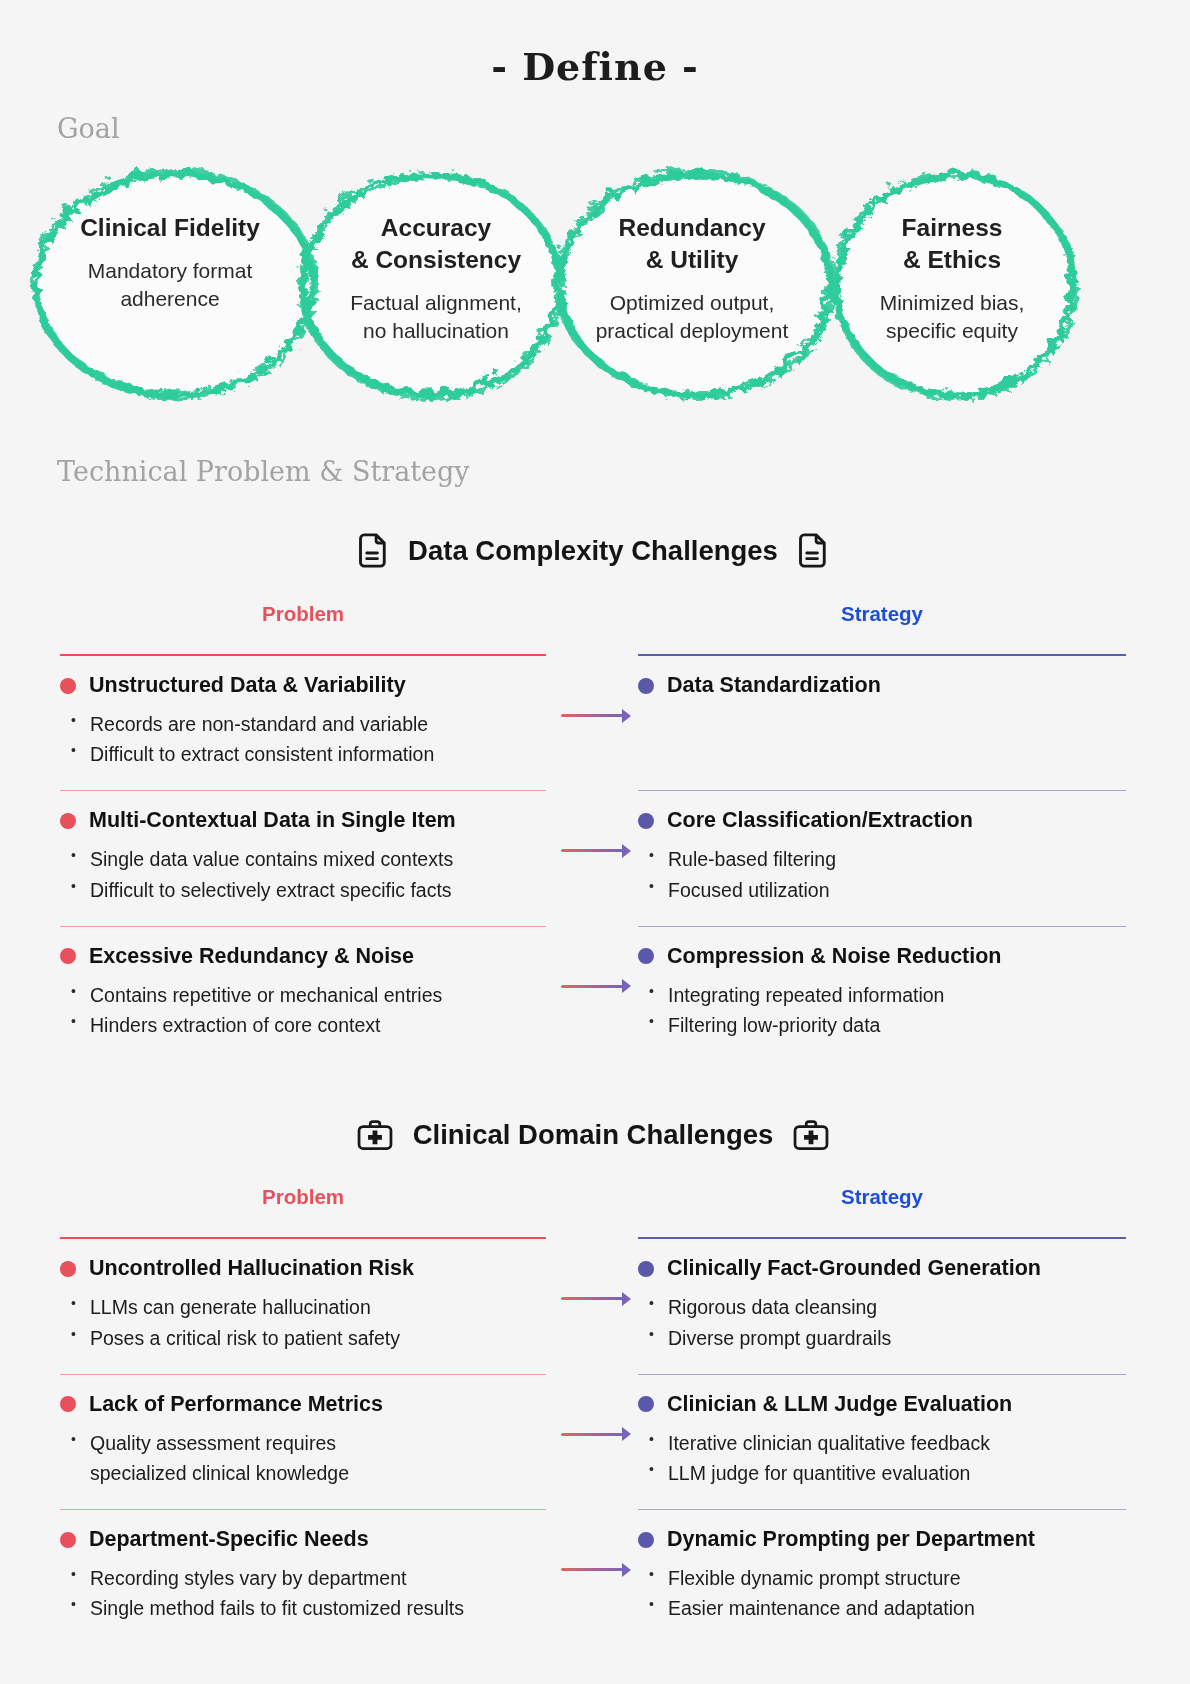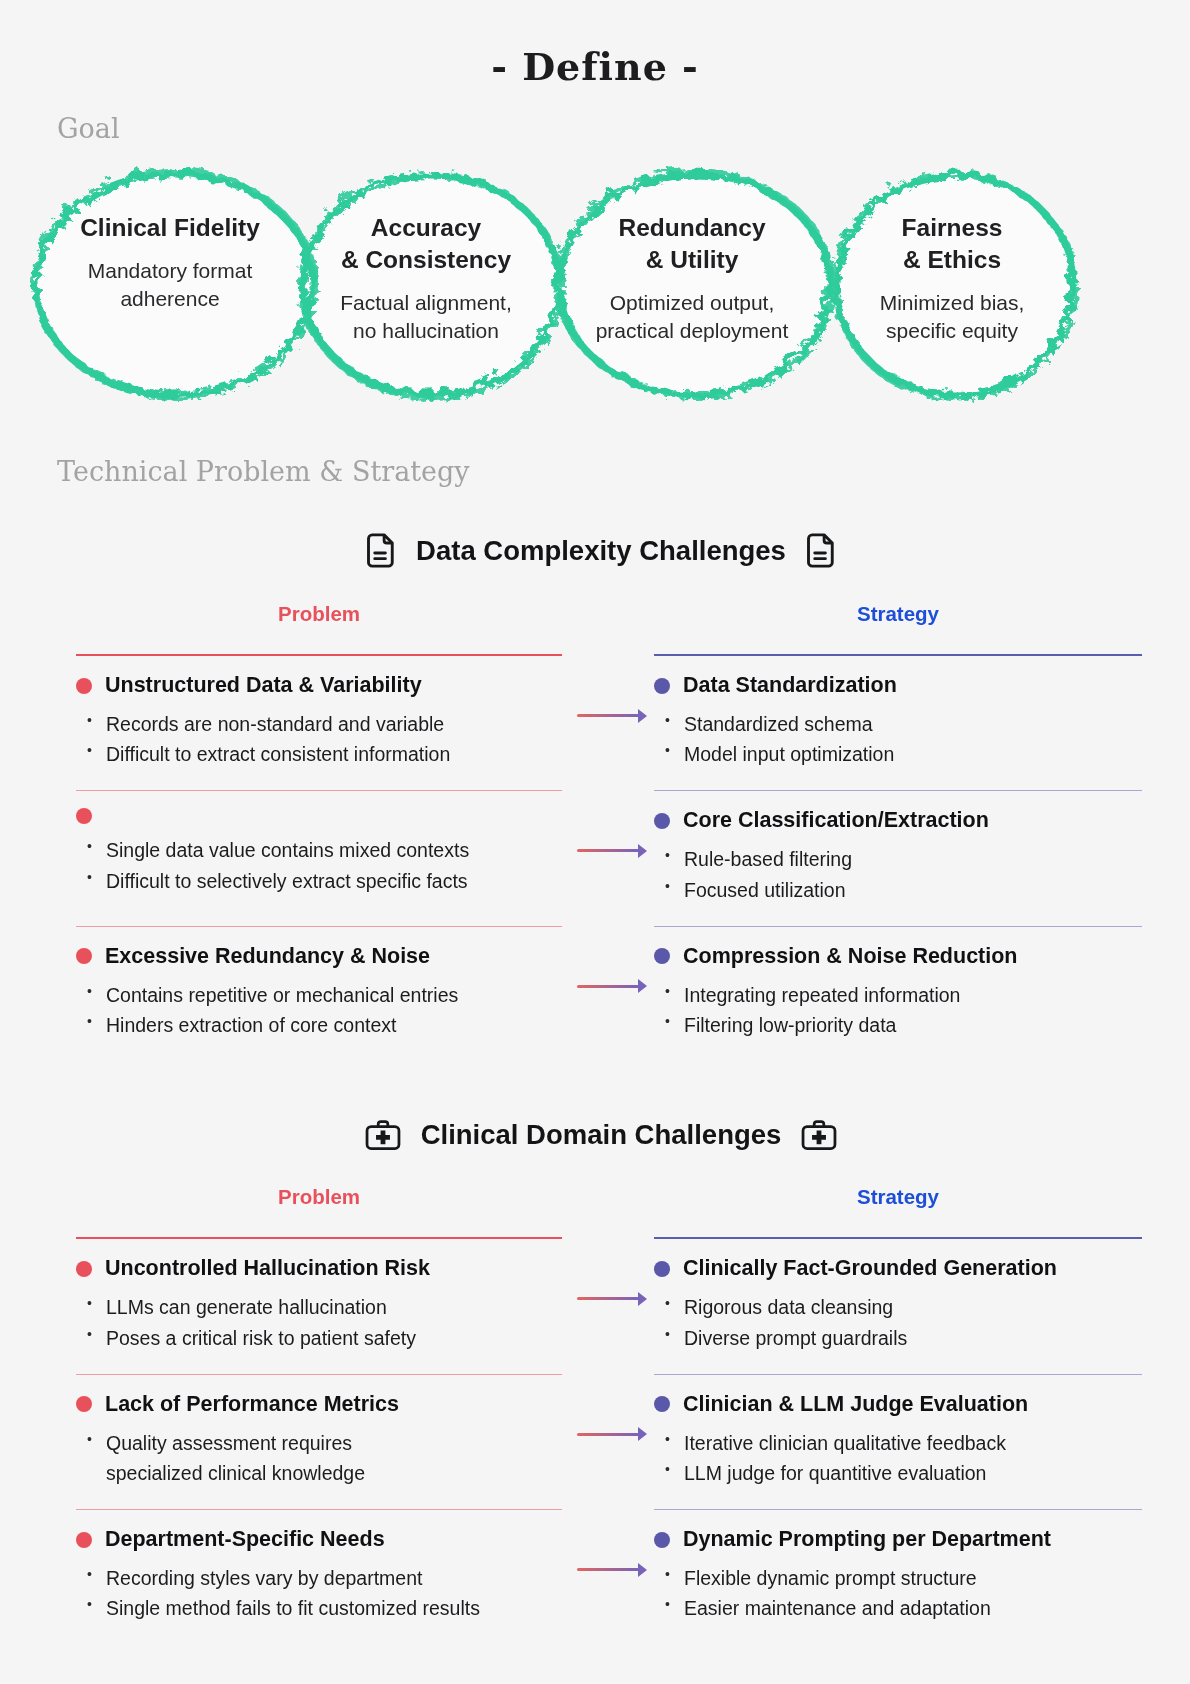--- a/index.html
+++ b/index.html
@@ -19,23 +19,23 @@
     font-family:"DejaVu Serif", serif; font-size:27px; color:#a3a3a3;
   }
   
   .bubble-band { position:relative; height:268px; margin-top:6px; }
   .bubble-band svg.clouds { position:absolute; left:0; top:0; }
   .bubble-text {
     position:absolute; width:280px; top:62px; text-align:center;
   }
   .bubble-title { font-size:24.5px; font-weight:bold; line-height:1.3; color:#202022; }
   .bubble-sub   { margin-top:13px; font-size:21px; line-height:1.33; color:#2a2a2c; }
-  .bt1 { left:30px; }  .bt2 { left:286px; } .bt3 { left:552px; } .bt4 { left:812px; }
+  .bt1 { left:30px; }  .bt2 { left:296px; } .bt3 { left:552px; } .bt4 { left:812px; }
   
-  .content { padding:0 64px 0 60px;margin-left:16px; }
+  .content { padding:0 64px 0 60px; }
   .section-title-row {
     display:flex; align-items:center; justify-content:center; gap:20px;
     margin-top:46px; margin-bottom:34px;
   }
   .section-title-row.second { margin-top:58px; }
   .section-title { font-size:27.5px; font-weight:bold; color:#141416; }
   .sec-icon { flex:0 0 auto; }
   
   .trow { display:grid; grid-template-columns:486px 92px 488px; }
   .thead .col-h {
@@ -188,31 +188,28 @@
       </ul>
     </div>
     <div class="arrow-cell">
         <span class="arrow"></span>
       </div>
     <div class="cell s">
       <div class="item-title">
           <span class="dot purple"></span>
           <span>Data Standardization</span>
         </div>
-      <ul class="bullets">
-        <li>Standardized schema</li>
-        <li>Model input optimization</li>
-      </ul>
     </div>
   </div>
 
   <div class="trow">
     <div class="cell p">
       <div class="item-title">
           <span class="dot red"></span>
+          <span>Multi-Contextual Data in Single Item</span>
         </div>
       <ul class="bullets">
         <li>Single data value contains mixed contexts</li>
         <li>Difficult to selectively extract specific facts</li>
       </ul>
     </div>
     <div class="arrow-cell">
         <span class="arrow"></span>
       </div>
     <div class="cell s">

